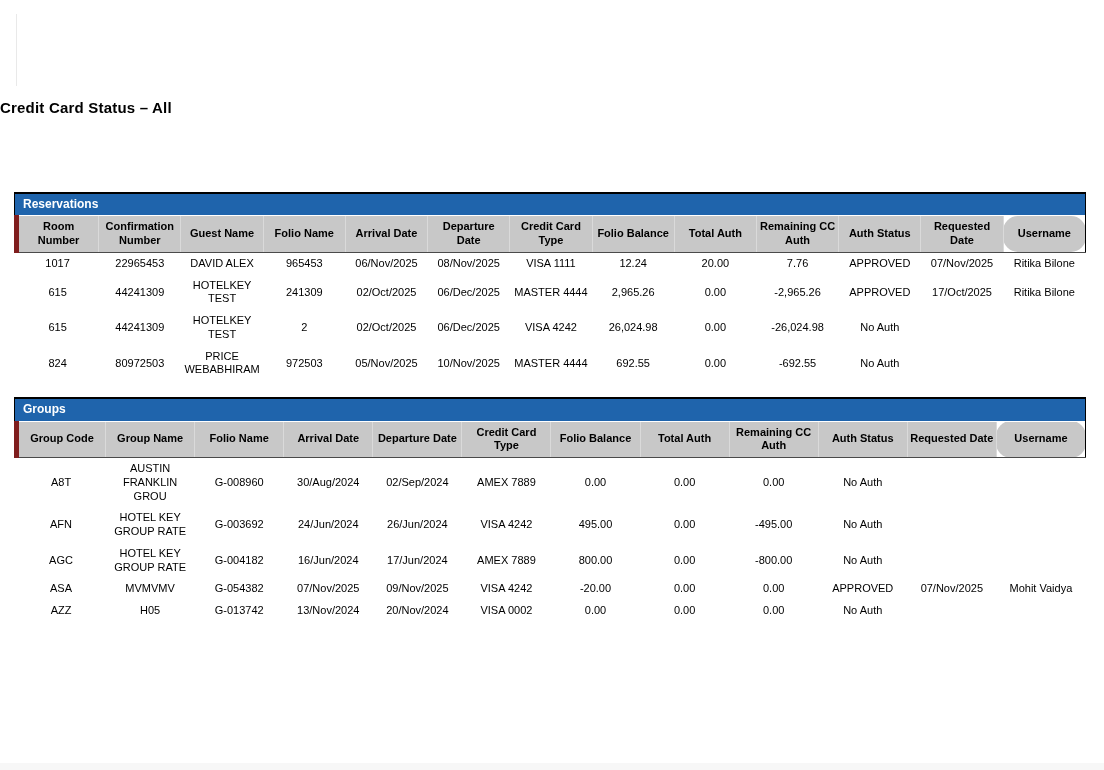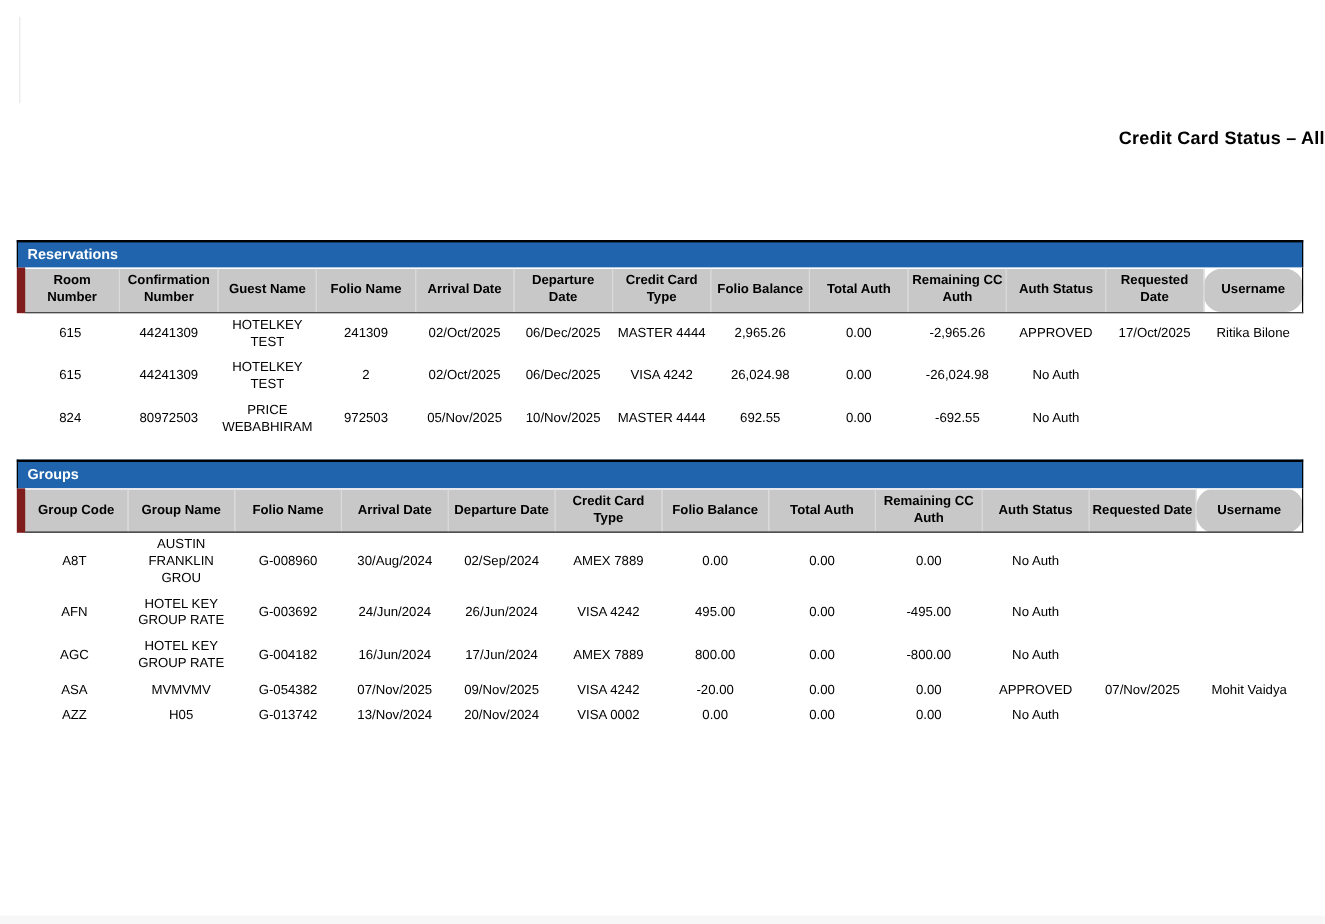--- a/index.html
+++ b/index.html
@@ -3,23 +3,22 @@
 <meta charset="utf-8">
 <style>
   * { margin:0; padding:0; box-sizing:border-box; }
   html, body { background:#ffffff; }
   body {
     width:1104px; height:770px; position:relative; overflow:hidden;
     font-family:"Liberation Sans", sans-serif; color:#000;
   }
   .edge-line { position:absolute; left:16px; top:14px; width:1px; height:72px; background:#e9e9e9; }
   .title {
-    text-align:right; font-size:15px; font-weight:bold; letter-spacing:.2px;
+    text-align:left; font-size:15px; font-weight:bold; letter-spacing:.2px;
     padding-top:99px;
-    margin-top:8px;
   }
   .content { margin:0 18px 0 14px; }
   .section.first { margin-top:76px; }
   .section.second { margin-top:16px; }
   .band {
     background:var(--band-blue,#1F64AC); color:#fff;
     font-size:12px; font-weight:bold; line-height:1.2;
     padding:3px 1px 4px 8px;
     border:1px solid #000; border-top-width:2px; border-bottom:none;
   }
@@ -27,21 +26,21 @@
   thead th {
     background:var(--header-gray,#C8C8C8);
     font-size:11px; font-weight:bold; line-height:1.25;
     text-align:center; vertical-align:middle;
     padding:4px 2px;
     border-top:1px solid #ffffff;
     border-bottom:1px solid #4a4a4a;
     border-left:1px solid #dadada;
     word-wrap:break-word;
   }
-  thead th:first-child { border-left:7px solid #7f1d1d; }
+  thead th:first-child { border-left:5px solid #7f1d1d; }
   thead th:last-child  { border-right:1px solid #000;border-radius:15px; }
   tbody td {
     font-size:11px; line-height:1.25;
     text-align:center; vertical-align:middle;
     padding:4px 3px;
     word-wrap:break-word; overflow-wrap:break-word;
     background:#fff;
   }
   .footer-strip { position:absolute; left:0; bottom:0; width:1104px; height:7px; background:#f7f7f7; }
 </style>
@@ -69,20 +68,35 @@
             <th>Folio Balance</th>
             <th>Total Auth</th>
             <th>Remaining CC Auth</th>
             <th>Auth Status</th>
             <th>Requested Date</th>
             <th>Username</th>
           </tr>
         </thead>
         <tbody>
           <tr>
+            <td>1017</td>
+            <td>22965453</td>
+            <td>DAVID ALEX</td>
+            <td>965453</td>
+            <td>06/Nov/2025</td>
+            <td>08/Nov/2025</td>
+            <td>VISA 1111</td>
+            <td>12.24</td>
+            <td>20.00</td>
+            <td>7.76</td>
+            <td>APPROVED</td>
+            <td>07/Nov/2025</td>
+            <td>Ritika Bilone</td>
+          </tr>
+          <tr>
             <td>615</td>
             <td>44241309</td>
             <td>HOTELKEY TEST</td>
             <td>241309</td>
             <td>02/Oct/2025</td>
             <td>06/Dec/2025</td>
             <td>MASTER 4444</td>
             <td>2,965.26</td>
             <td>0.00</td>
             <td>-2,965.26</td>

